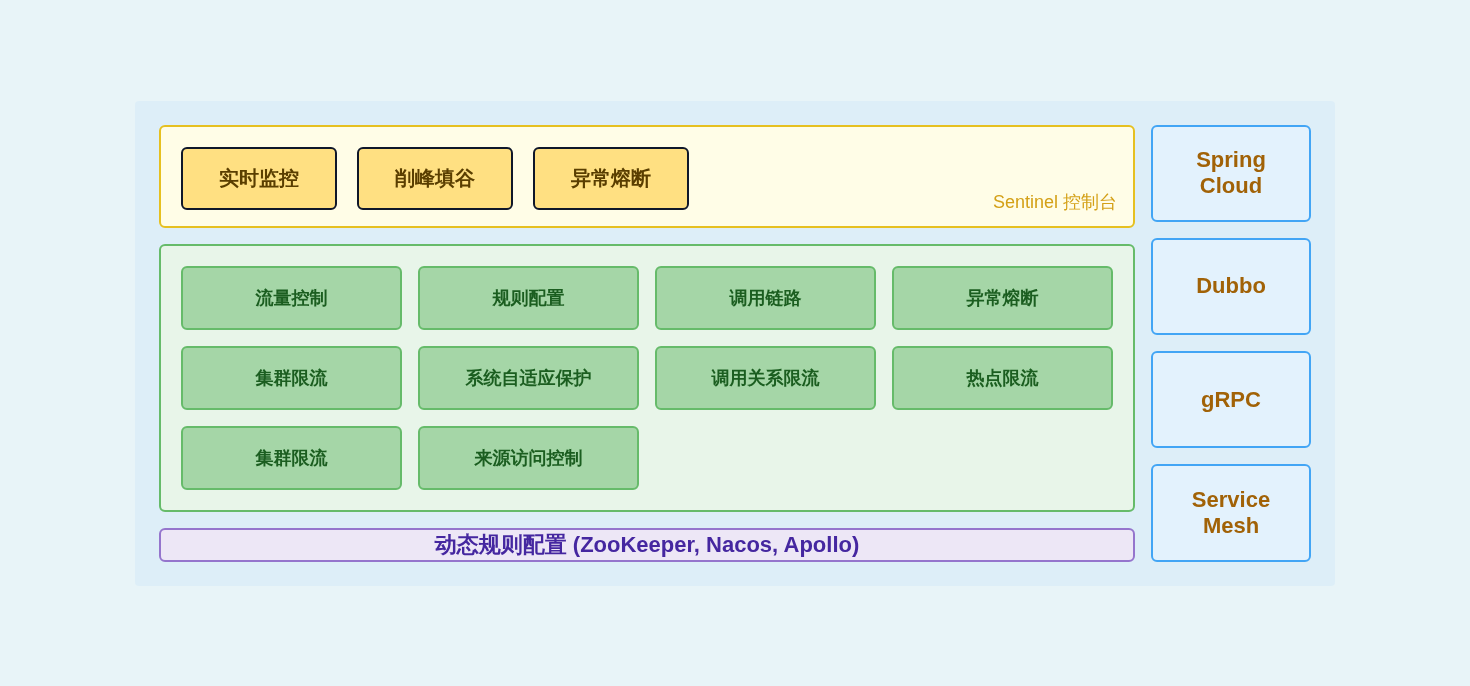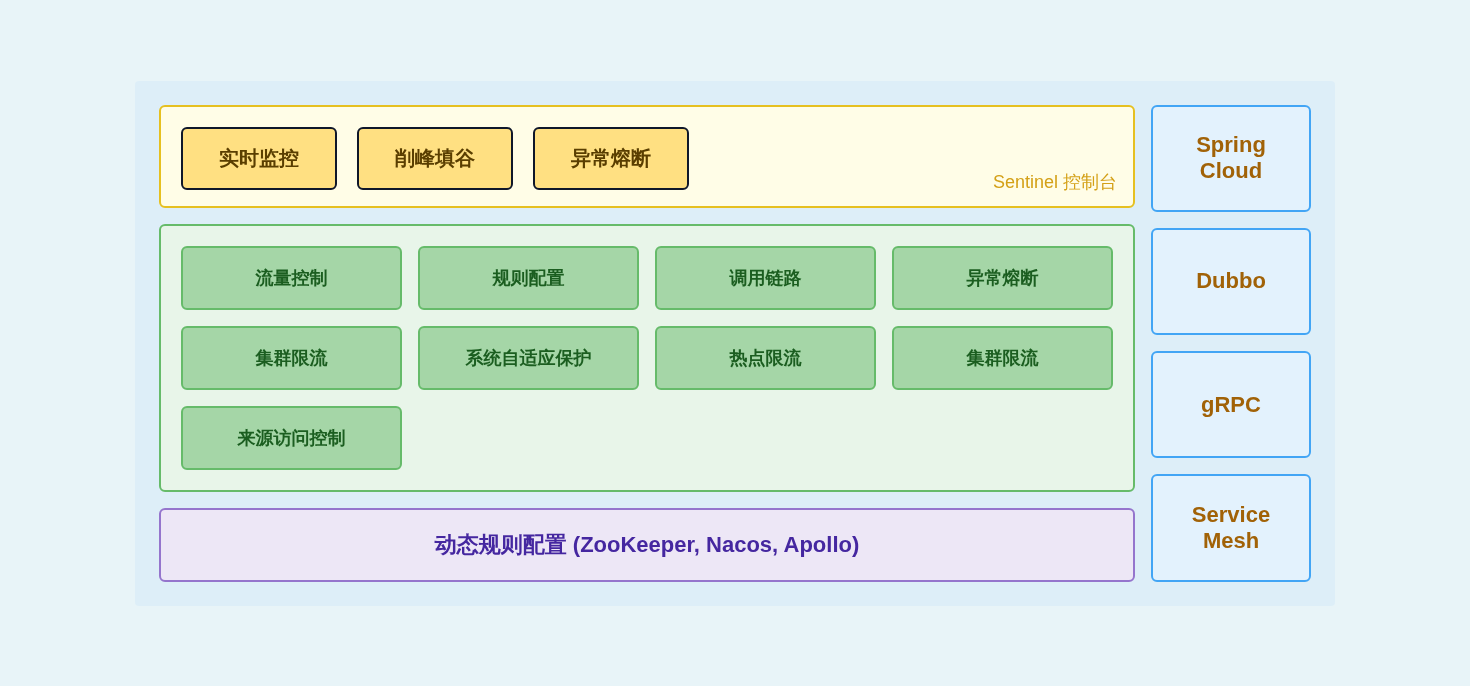--- a/index.html
+++ b/index.html
@@ -93,21 +93,20 @@
       font-weight: 600;
       color: #1b5e20;
       text-align: center;
     }
 
     
     .dynamic-section {
       background: #ede7f6;
       border: 2px solid #9575cd;
       border-radius: 6px;
-      padding: 20px;
       text-align: center;
       font-size: 22px;
       font-weight: 600;
       color: #4527a0;
     }
 
     
     .right-panel {
       display: flex;
       flex-direction: column;
@@ -149,20 +148,21 @@
     <div class="core-section">
       <div class="core-grid">
         <div class="core-item">流量控制</div>
         <div class="core-item">规则配置</div>
         <div class="core-item">调用链路</div>
 
         <div class="core-item">异常熔断</div>
         <div class="core-item">集群限流</div>
         <div class="core-item">系统自适应保护</div>
 
+        <div class="core-item">调用关系限流</div>
         <div class="core-item">热点限流</div>
         <div class="core-item">集群限流</div>
         <div class="core-item">来源访问控制</div>
       </div>
     </div>
 
     <div class="dynamic-section">
       <span>动态规则配置 (ZooKeeper, Nacos, Apollo)</span>
     </div>
 

